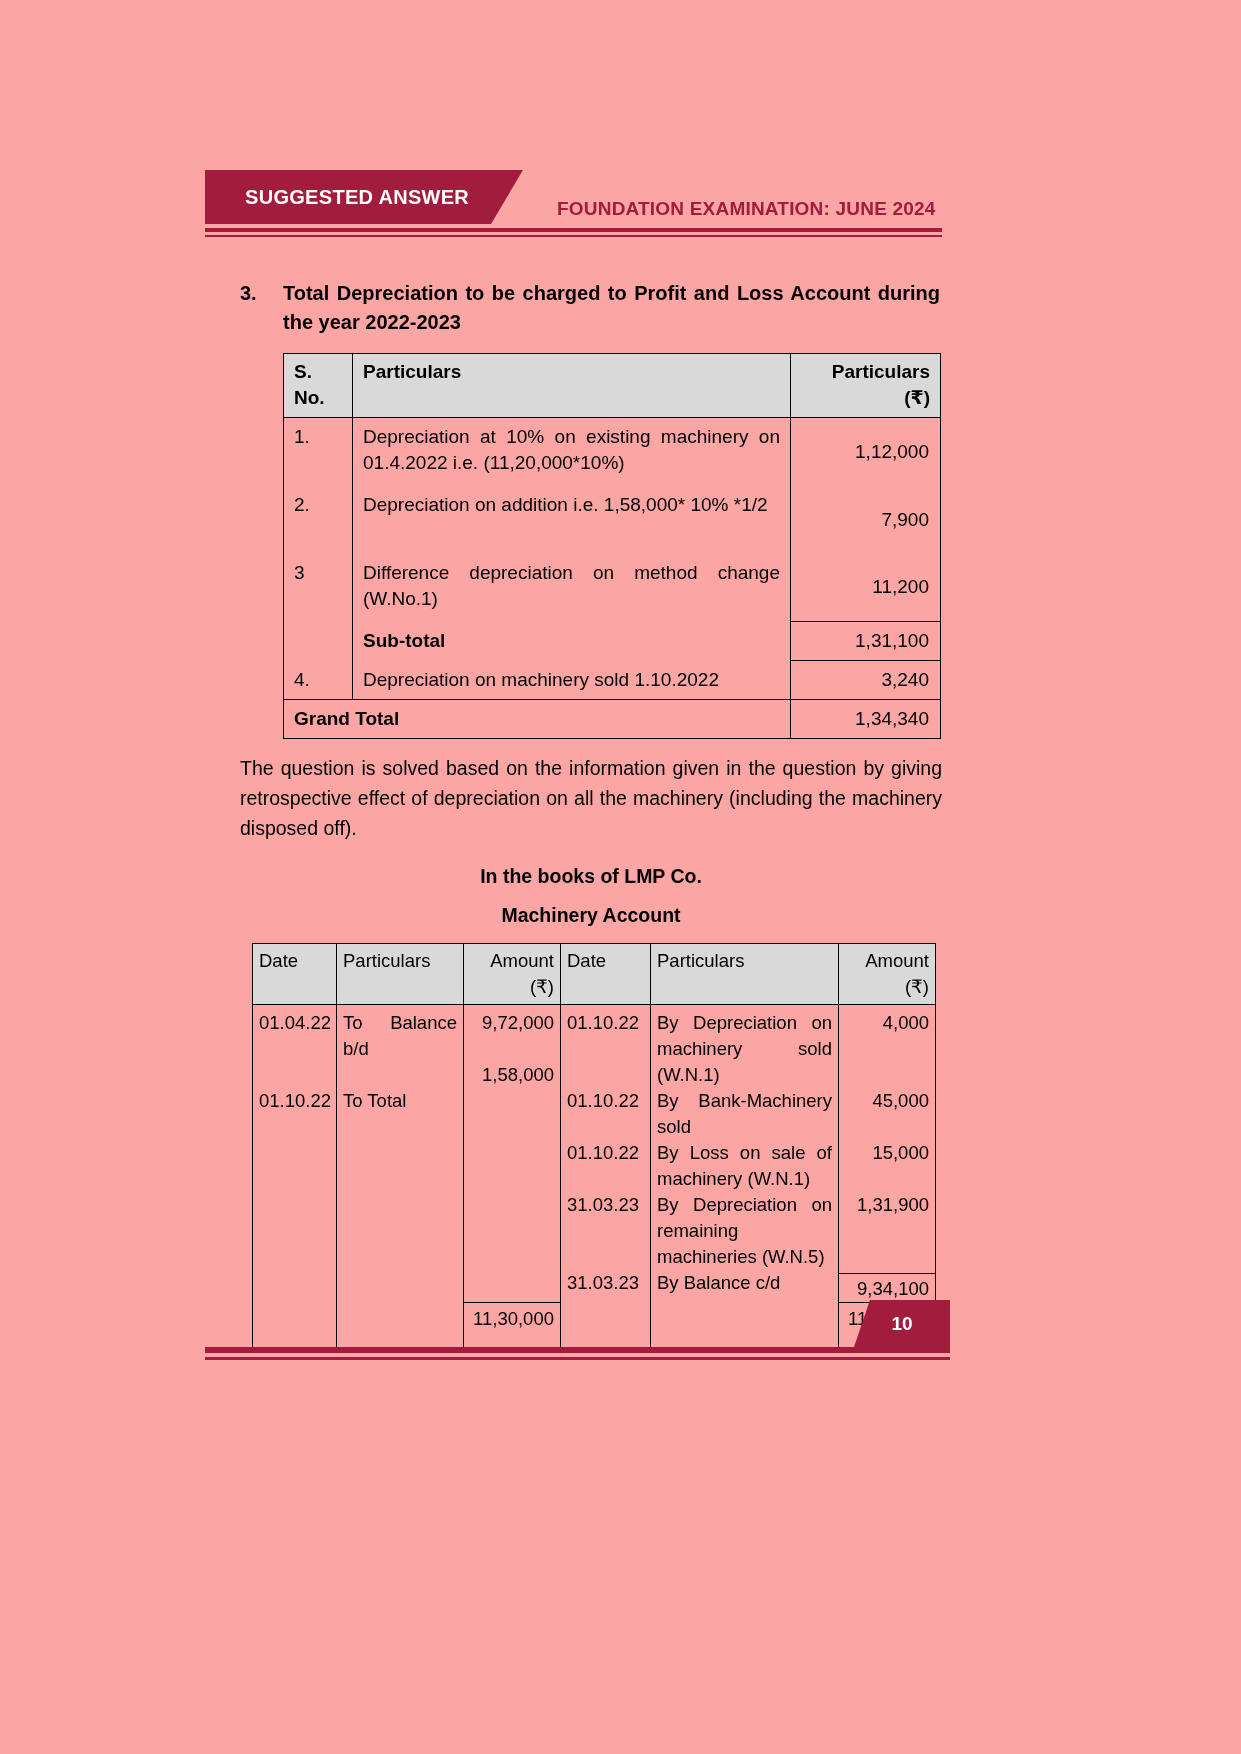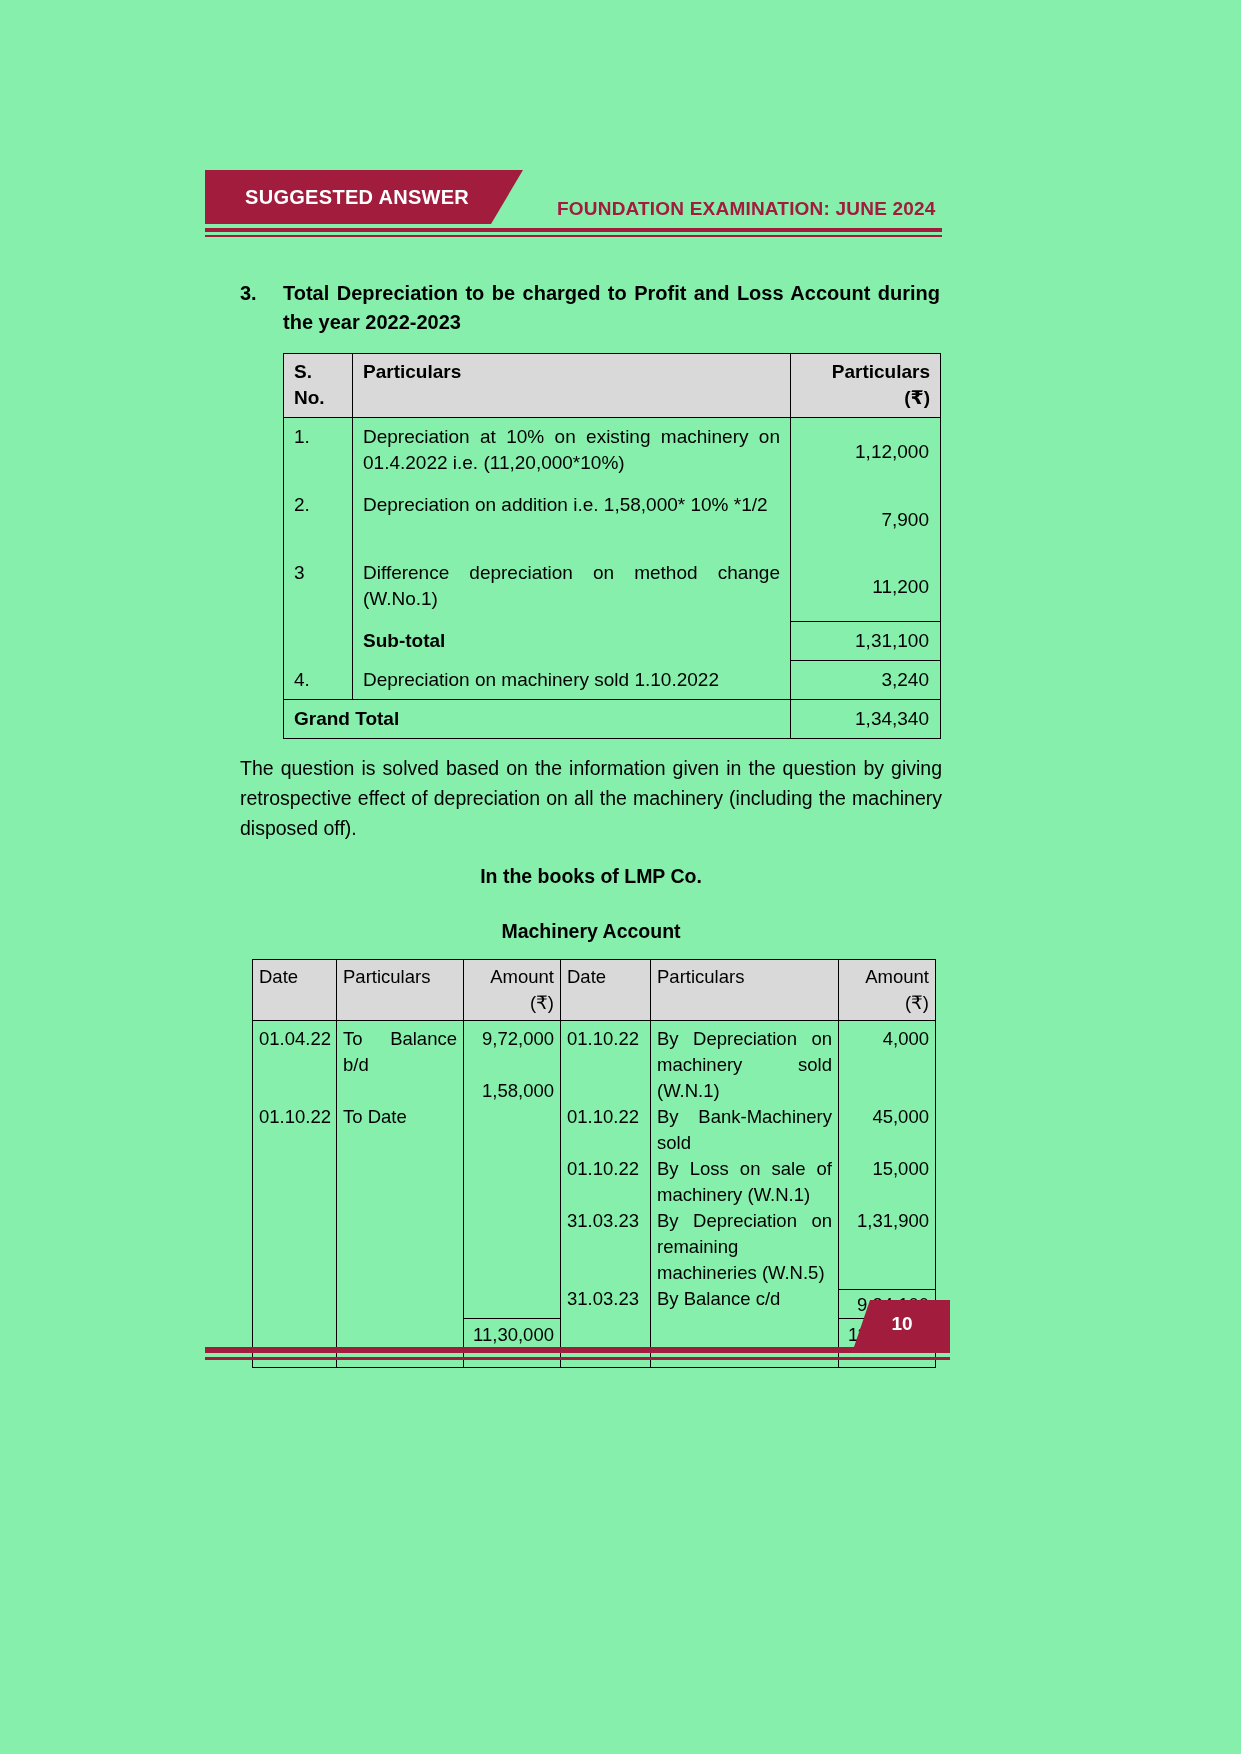--- a/index.html
+++ b/index.html
@@ -1,17 +1,17 @@
 <!DOCTYPE html>
 <html><head>
 <meta charset="utf-8">
 <style>
   * { margin:0; padding:0; box-sizing:border-box; }
   body { background:#e8e8e8; font-family:"Liberation Sans","DejaVu Sans",sans-serif; }
-  .page { position:relative; width:1241px; height:1754px; background:#86efac; margin:0 auto; overflow:hidden; color:#000; }
+  .page { position:relative; width:1241px; height:1754px; background:#fca5a5; margin:0 auto; overflow:hidden; color:#000; }
 
   .content { position:absolute; left:205px; top:170px; width:737px; }
 
   
   .header-row { position:relative; height:56px; }
   .banner { position:absolute; left:0; top:0; width:318px; height:54px; background:#A11C3D;
             clip-path:polygon(0 0, 100% 0, calc(100% - 32px) 100%, 0 100%);
             display:flex; align-items:center; padding-left:40px; }
   .banner span { color:#fff; font-weight:bold; font-size:20px; letter-spacing:0.3px; }
   .exam-title { position:absolute; left:352px; bottom:6px; color:#A11C3D; font-weight:bold; font-size:19px; letter-spacing:0.2px; }
@@ -34,21 +34,21 @@
   .dep-table tr.r-body td { height:68px; }
   .dep-table tr.r-line td { height:34px; }
   .dep-table td.sub-amt { border-top:1px solid #000; border-bottom:1px solid #000; vertical-align:middle; }
   .dep-table tr.grand td { border-top:1px solid #000; height:37px; vertical-align:middle; }
   .bold { font-weight:bold; }
 
   
   .alt-heading { margin:28px 0 0 35px; font-weight:bold; font-size:20px; }
   .para { margin:14px 0 0 35px; width:702px; font-size:19.5px; line-height:30px; text-align:justify; }
   .center-title { margin:22px 0 0 35px; width:702px; text-align:center; font-weight:bold; font-size:19.5px; }
-  .center-title.second { margin-top:32px; }
+  .center-title.second { margin-top:16px; }
 
   
   .ma-table { margin:16px 0 0 47px; width:683px; font-size:18.5px; line-height:26px; border:1.5px solid #000; table-layout:fixed; }
   .ma-table th { background:#D9D9D9; border:1px solid #000; font-weight:normal; padding:4px 6px; vertical-align:top; text-align:left; height:58px; }
   .ma-table th.amt { text-align:right; }
   .ma-table td { border-left:1px solid #000; border-right:1px solid #000; padding:0; vertical-align:top; }
   .ma-body td { padding-top:5px; }
   .slot { padding:0 6px; overflow:hidden; }
   .s1 { height:26px; } .s2 { height:52px; } .s3 { height:78px; }
   .slot.num { text-align:right; }
@@ -171,21 +171,21 @@
         </tr>
       </thead>
       <tbody>
         <tr class="ma-body">
           <td>
             <div class="slot date s3">01.04.22</div>
             <div class="slot date s1">01.10.22</div>
           </td>
           <td>
             <div class="slot just s3">To Balance b/d</div>
-            <div class="slot s1">To Date</div>
+            <div class="slot s1">To Total</div>
           </td>
           <td>
             <div class="slot num s1">9,72,000</div>
             <div class="slot num s1"></div>
             <div class="slot num s1">1,58,000</div>
           </td>
           <td>
             <div class="slot date s3">01.10.22</div>
             <div class="slot date s2">01.10.22</div>
             <div class="slot date s2">01.10.22</div>

